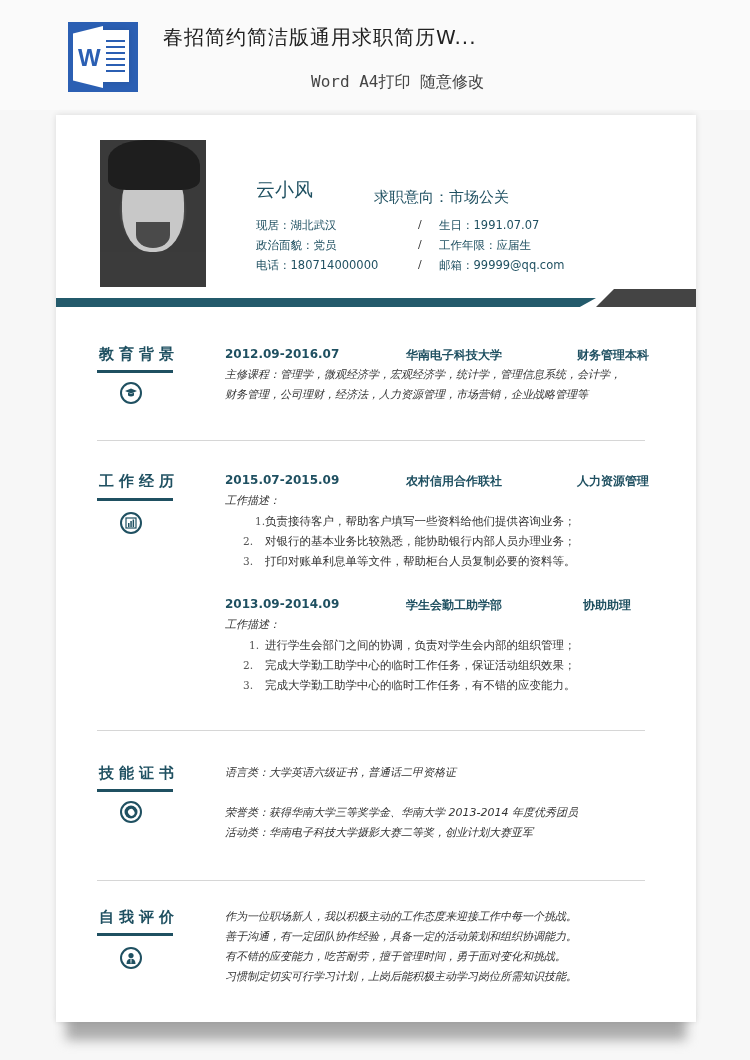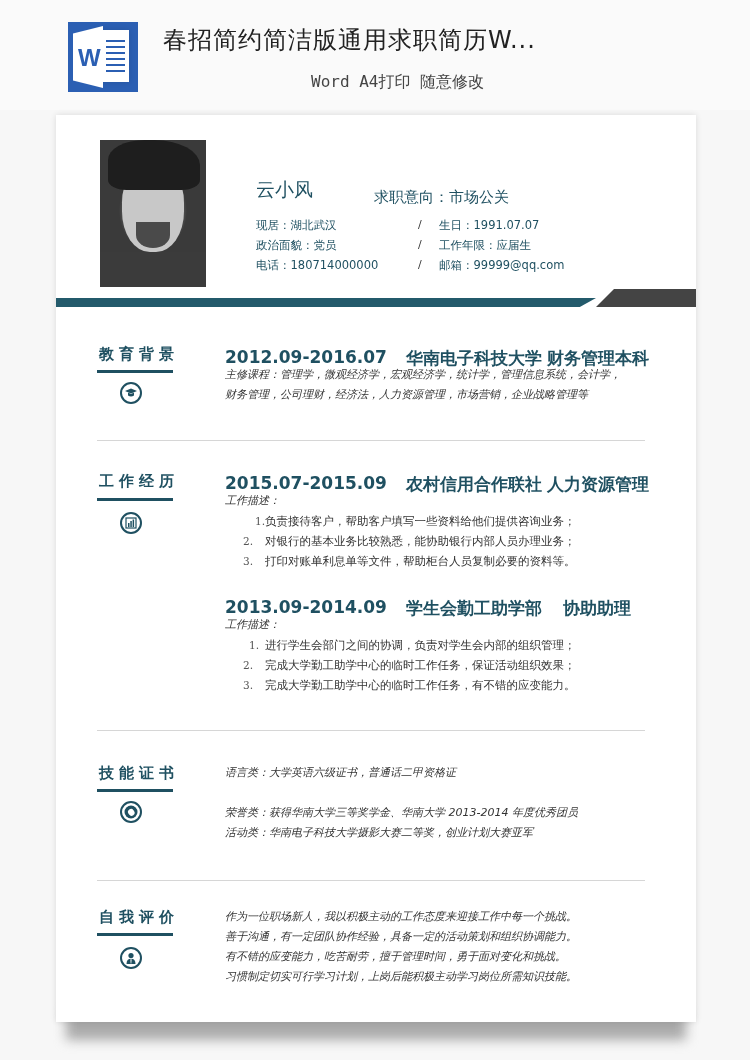--- a/index.html
+++ b/index.html
@@ -11,21 +11,21 @@
     position: relative;
   }
   
   .banner { position: absolute; left: 0; top: 0; width: 750px; height: 110px; background: #fafafa; }
   .word-icon { position: absolute; left: 68px; top: 22px; width: 70px; height: 70px; background: #2b5fb3; }
   .word-icon .page { position: absolute; left: 23px; top: 8px; width: 38px; height: 52px; background: #fff; }
   .word-icon .page i { position: absolute; left: 15px; height: 2px; width: 19px; background: #2b5fb3; }
   .word-icon .cover { position: absolute; left: 5px; top: 4px; width: 30px; height: 62px; background: #fff;
     clip-path: polygon(0 12%, 100% 0, 100% 100%, 0 88%); }
   .word-icon .w { position: absolute; left: 10px; top: 22px; font: bold 24px "Liberation Sans", sans-serif; color: #2b5fb3; }
-  .banner-title { position: absolute; left: 163px; top: 24px; font-size: 24px; color: #222; letter-spacing: 1px; white-space: nowrap; font-family: "DejaVu Sans", sans-serif; }
+  .banner-title { position: absolute; left: 163px; top: 24px; font-size: 20px; color: #222; letter-spacing: 1px; white-space: nowrap; font-family: "DejaVu Sans", sans-serif; }
   .banner-sub { position: absolute; left: 311px; top: 72px; font-size: 16px; color: #444; font-family: "DejaVu Sans Mono", monospace; white-space: nowrap; }
 
   
   .page-shadow { position: absolute; left: 66px; top: 1010px; width: 620px; height: 30px;
     background: #aaa; filter: blur(6px); }
   .page { position: absolute; left: 56px; top: 115px; width: 640px; height: 907px; background: #fff;
     box-shadow: 0 0 6px rgba(0,0,0,0.12); }
 
   .photo { position: absolute; left: 44px; top: 25px; width: 106px; height: 147px;
     background: radial-gradient(ellipse 40% 35% at 50% 48%, #cfcfcf 0%, #9a9a9a 45%, #3a3a3a 80%),
@@ -45,21 +45,21 @@
     clip-path: polygon(0 0, 100% 0, 97% 100%, 0 100%); }
   .bar-dark { position: absolute; left: 540px; top: 174px; width: 100px; height: 18px; background: #444;
     clip-path: polygon(18% 0, 100% 0, 100% 100%, 0 100%); }
 
   .sec-title { position: absolute; left: 43px; font-size: 15px; font-weight: bold; color: #1f5061; letter-spacing: 5px; white-space: nowrap; }
   .sec-line { position: absolute; left: 41px; width: 76px; height: 3px; background: #1f5061; }
   .sec-icon { position: absolute; left: 64px; width: 22px; height: 22px; border: 2px solid #1f5061; border-radius: 50%; }
   .sec-icon svg { position: absolute; left: 2px; top: 2px; width: 14px; height: 14px; }
   .divider { position: absolute; left: 41px; width: 548px; height: 1px; background: #d6d6d6; }
 
-  .row-head { position: absolute; left: 169px; width: 424px; height: 16px; font-size: 17px; font-weight: bold; color: #1f5061; white-space: nowrap; }
+  .row-head { position: absolute; left: 169px; width: 424px; height: 16px; font-size: 12px; font-weight: bold; color: #1f5061; white-space: nowrap; }
   .row-head .date { position: absolute; left: 0; top: 0; }
   .row-head .org { position: absolute; left: 181px; top: 0; }
   .row-head .role { position: absolute; right: 0; top: 0; }
   .txt { position: absolute; left: 169px; font-size: 11px; color: #333; white-space: nowrap; line-height: 20px; font-style: italic; }
   .li { position: absolute; font-size: 11.5px; color: #333; white-space: nowrap; line-height: 20px; }
   .li .num { display: inline-block; width: 22px; color: #555; font-family: "DejaVu Serif", serif; font-size: 10.5px; }
 </style>
 </head>
 <body>
 

